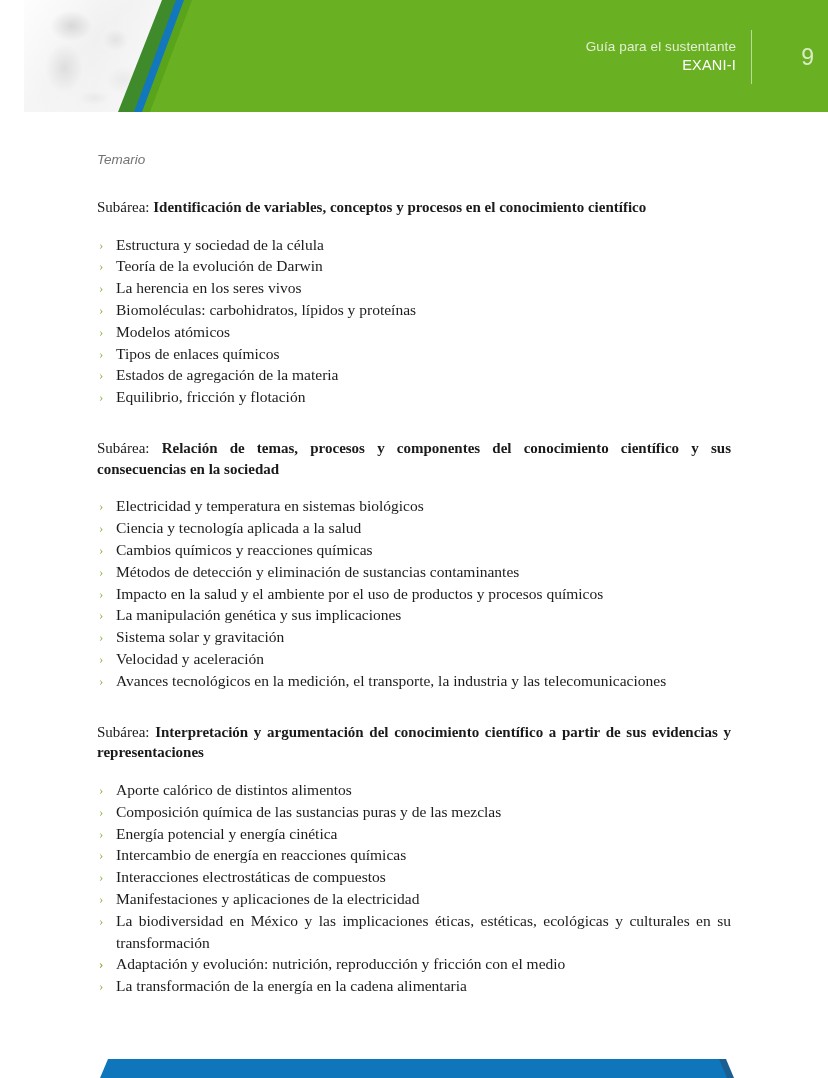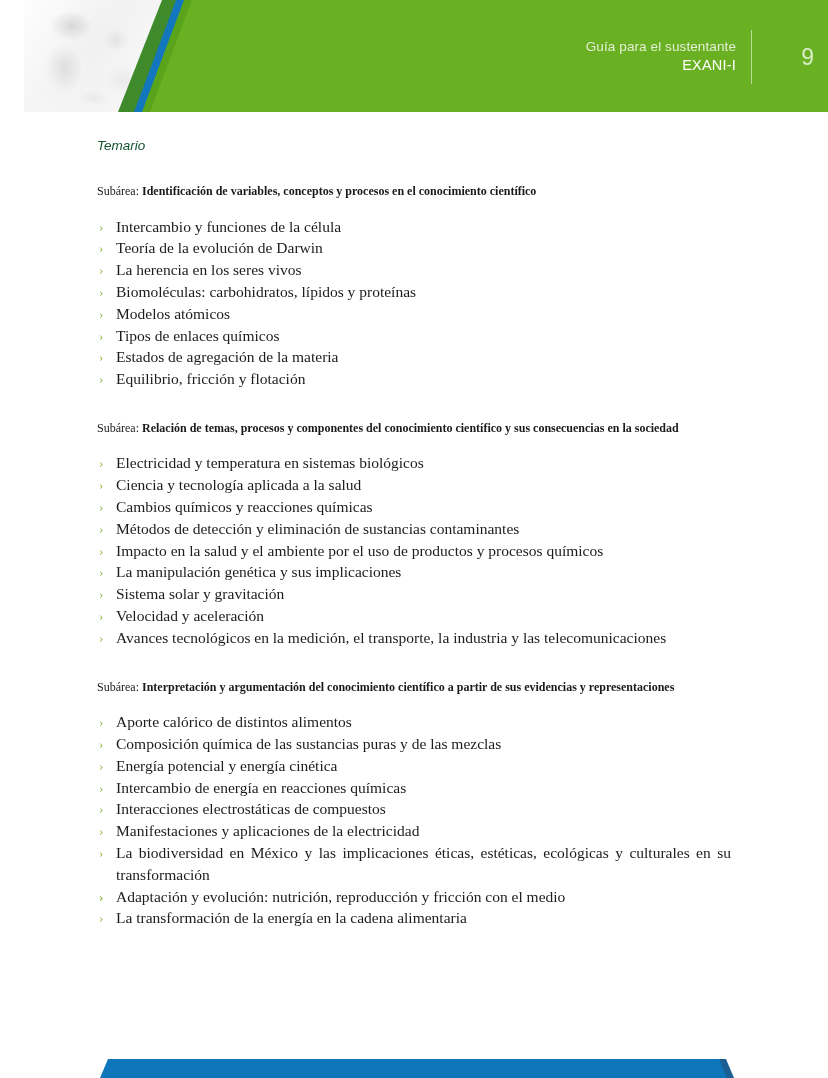--- a/index.html
+++ b/index.html
@@ -134,30 +134,30 @@
   }
 
   
   .content {
     position: absolute;
     top: 112px;
     left: 0;
     width: 828px;
   }
   .section-label {
-    margin: 26px 0 0 97px;
+    margin: 40px 0 0 97px;
     font-family: "Liberation Sans", sans-serif;
     font-style: italic;
     font-size: 13.5px;
-    color: #14532d;
+    color: #737373;
   }
   .subarea {
     margin: 30px 97px 0 97px;
     font-family: "Liberation Serif", serif;
-    font-size: 12px;
+    font-size: 15px;
     color: #1a1a1a;
     line-height: 1.38;
     text-align: justify;
   }
   .subarea .sa-prefix {
     font-weight: normal;
   }
   .subarea .sa-title {
     font-weight: bold;
   }
@@ -234,21 +234,21 @@
   <div class="header-pagenum">9</div>
 </div>
 
 <div class="content">
   <div class="section-label">Temario</div>
 
   <div class="subarea">
     <span class="sa-prefix">Subárea: </span><span class="sa-title">Identificación de variables, conceptos y procesos en el conocimiento científico</span>
   </div>
   <ul class="topic-list">
-    <li><span class="chev">›</span><span>Intercambio y funciones de la célula</span></li>
+    <li><span class="chev">›</span><span>Estructura y sociedad de la célula</span></li>
     <li><span class="chev">›</span><span>Teoría de la evolución de Darwin</span></li>
     <li><span class="chev">›</span><span>La herencia en los seres vivos</span></li>
     <li><span class="chev">›</span><span>Biomoléculas: carbohidratos, lípidos y proteínas</span></li>
     <li><span class="chev">›</span><span>Modelos atómicos</span></li>
     <li><span class="chev">›</span><span>Tipos de enlaces químicos</span></li>
     <li><span class="chev">›</span><span>Estados de agregación de la materia</span></li>
     <li><span class="chev">›</span><span>Equilibrio, fricción y flotación</span></li>
   </ul>
 
   <div class="subarea">

